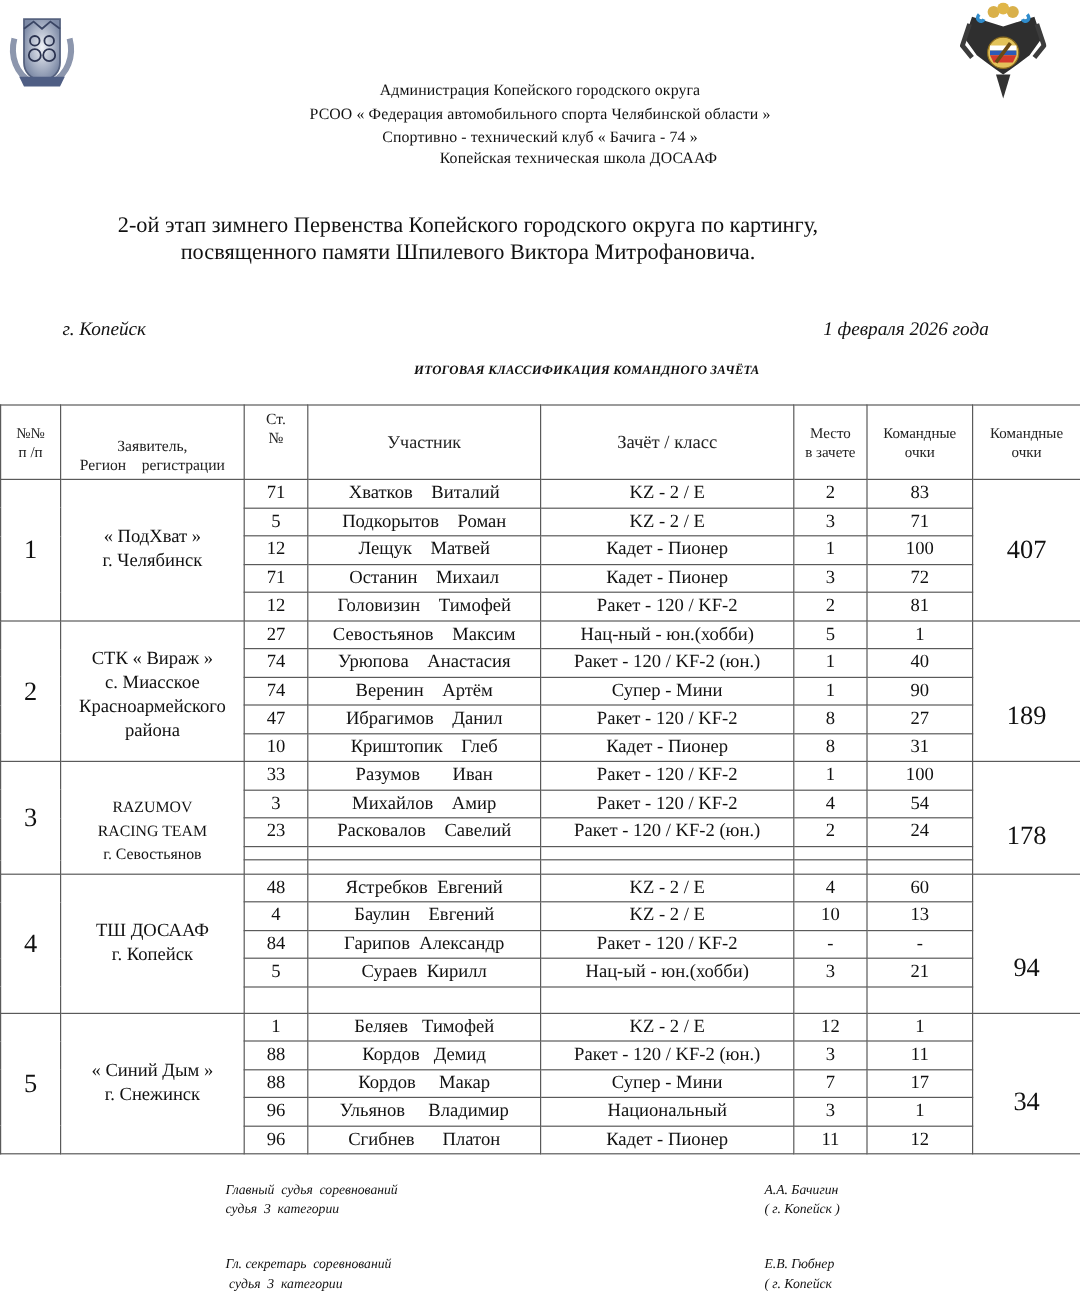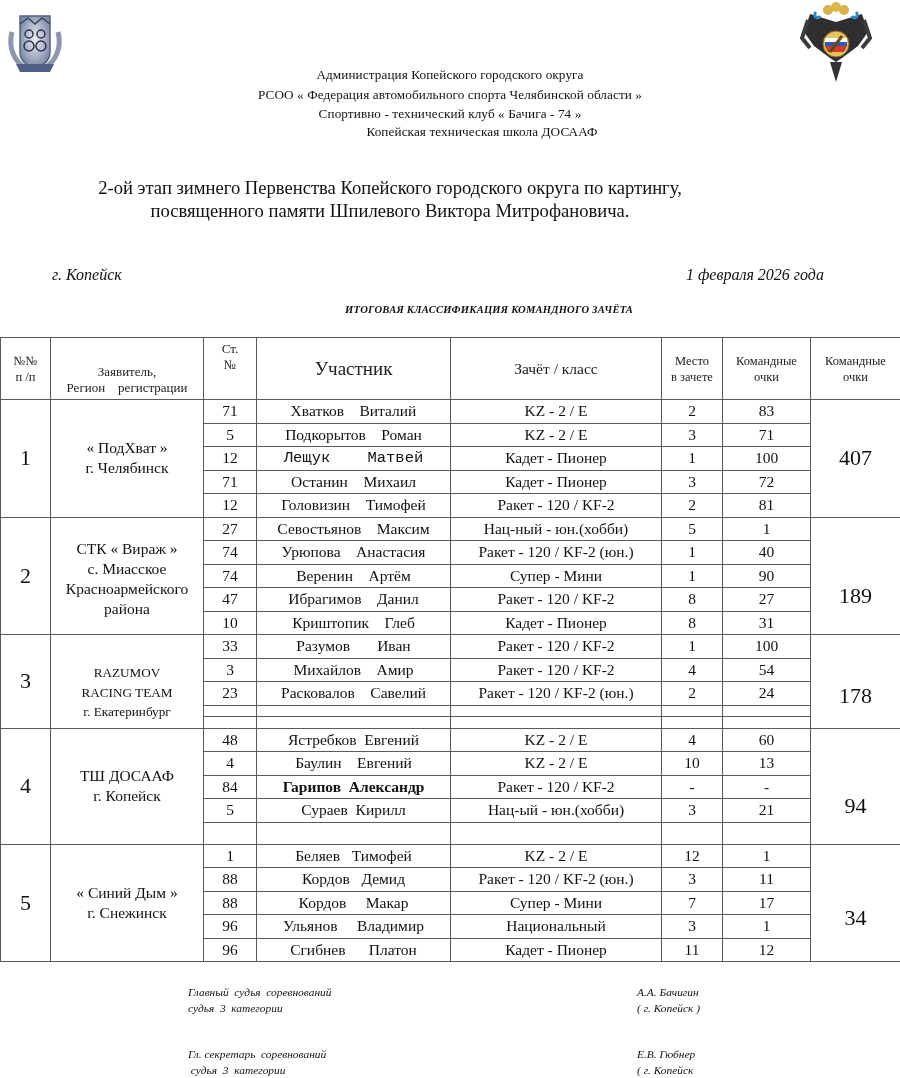--- a/index.html
+++ b/index.html
@@ -96,21 +96,21 @@
         <div>п /п</div>
       </th>
       <th style="vertical-align:bottom;padding-bottom:3px;font-size:13px;">
         <div>Заявитель,</div>
         <div style="white-space:pre;">Регион    регистрации</div>
       </th>
       <th style="vertical-align:top;padding-top:3px;font-size:13px;">
         <div>Ст.</div>
         <div>№</div>
       </th>
-      <th style="font-size:19px;">Участник</th>
+      <th style="font-size:15px;">Участник</th>
       <th style="font-size:15.5px;">Зачёт / класс</th>
       <th class="h-small">
         <div>Место</div>
         <div>в зачете</div>
       </th>
       <th class="h-small">
         <div>Командные</div>
         <div>очки</div>
       </th>
       <th class="h-small">
@@ -135,21 +135,21 @@
       </tr>
       <tr>
         <td class="cell" style="white-space: pre;">5</td>
         <td class="cell" style="white-space: pre;">Подкорытов    Роман</td>
         <td class="cell" style="white-space: pre;">KZ - 2 / E</td>
         <td class="cell" style="white-space: pre;">3</td>
         <td class="cell" style="white-space: pre;">71</td>
       </tr>
       <tr>
         <td class="cell" style="white-space: pre;">12</td>
-        <td class="cell" style="white-space: pre; font-family: Liberation Mono, monospace;">Лещук    Матвей</td>
+        <td class="cell" style="white-space: pre;">Лещук    Матвей</td>
         <td class="cell" style="white-space: pre;">Кадет - Пионер</td>
         <td class="cell" style="white-space: pre;">1</td>
         <td class="cell" style="white-space: pre;">100</td>
       </tr>
       <tr>
         <td class="cell" style="white-space: pre;">71</td>
         <td class="cell" style="white-space: pre;">Останин    Михаил</td>
         <td class="cell" style="white-space: pre;">Кадет - Пионер</td>
         <td class="cell" style="white-space: pre;">3</td>
         <td class="cell" style="white-space: pre;">72</td>
@@ -202,21 +202,21 @@
         <td class="cell" style="white-space: pre;">Криштопик    Глеб</td>
         <td class="cell" style="white-space: pre;">Кадет - Пионер</td>
         <td class="cell" style="white-space: pre;">8</td>
         <td class="cell" style="white-space: pre;">31</td>
       </tr>
       <tr>
         <td class="num" rowspan="5">3</td>
         <td class="team small" rowspan="5" style="padding-top: 22px;">
           <div>RAZUMOV</div>
           <div>RACING TEAM</div>
-          <div>г. Екатеринбург</div>
+          <div>г. Севостьянов</div>
         </td>
         <td class="cell" style="white-space: pre;">33</td>
         <td class="cell" style="white-space: pre;">Разумов       Иван</td>
         <td class="cell" style="white-space: pre;">Ракет - 120 / KF-2</td>
         <td class="cell" style="white-space: pre;">1</td>
         <td class="cell" style="white-space: pre;">100</td>
         <td class="pts" rowspan="5" style="padding-top: 30px;">178</td>
       </tr>
       <tr>
         <td class="cell" style="white-space: pre;">3</td>
@@ -261,21 +261,21 @@
       </tr>
       <tr>
         <td class="cell" style="white-space: pre;">4</td>
         <td class="cell" style="white-space: pre;">Баулин    Евгений</td>
         <td class="cell" style="white-space: pre;">KZ - 2 / E</td>
         <td class="cell" style="white-space: pre;">10</td>
         <td class="cell" style="white-space: pre;">13</td>
       </tr>
       <tr>
         <td class="cell" style="white-space: pre;">84</td>
-        <td class="cell" style="white-space: pre; font-weight: bold;">Гарипов  Александр</td>
+        <td class="cell" style="white-space: pre;">Гарипов  Александр</td>
         <td class="cell" style="white-space: pre;">Ракет - 120 / KF-2</td>
         <td class="cell" style="white-space: pre;">-</td>
         <td class="cell" style="white-space: pre;">-</td>
       </tr>
       <tr>
         <td class="cell" style="white-space: pre;">5</td>
         <td class="cell" style="white-space: pre;">Сураев  Кирилл</td>
         <td class="cell" style="white-space: pre;">Нац-ый - юн.(хобби)</td>
         <td class="cell" style="white-space: pre;">3</td>
         <td class="cell" style="white-space: pre;">21</td>

